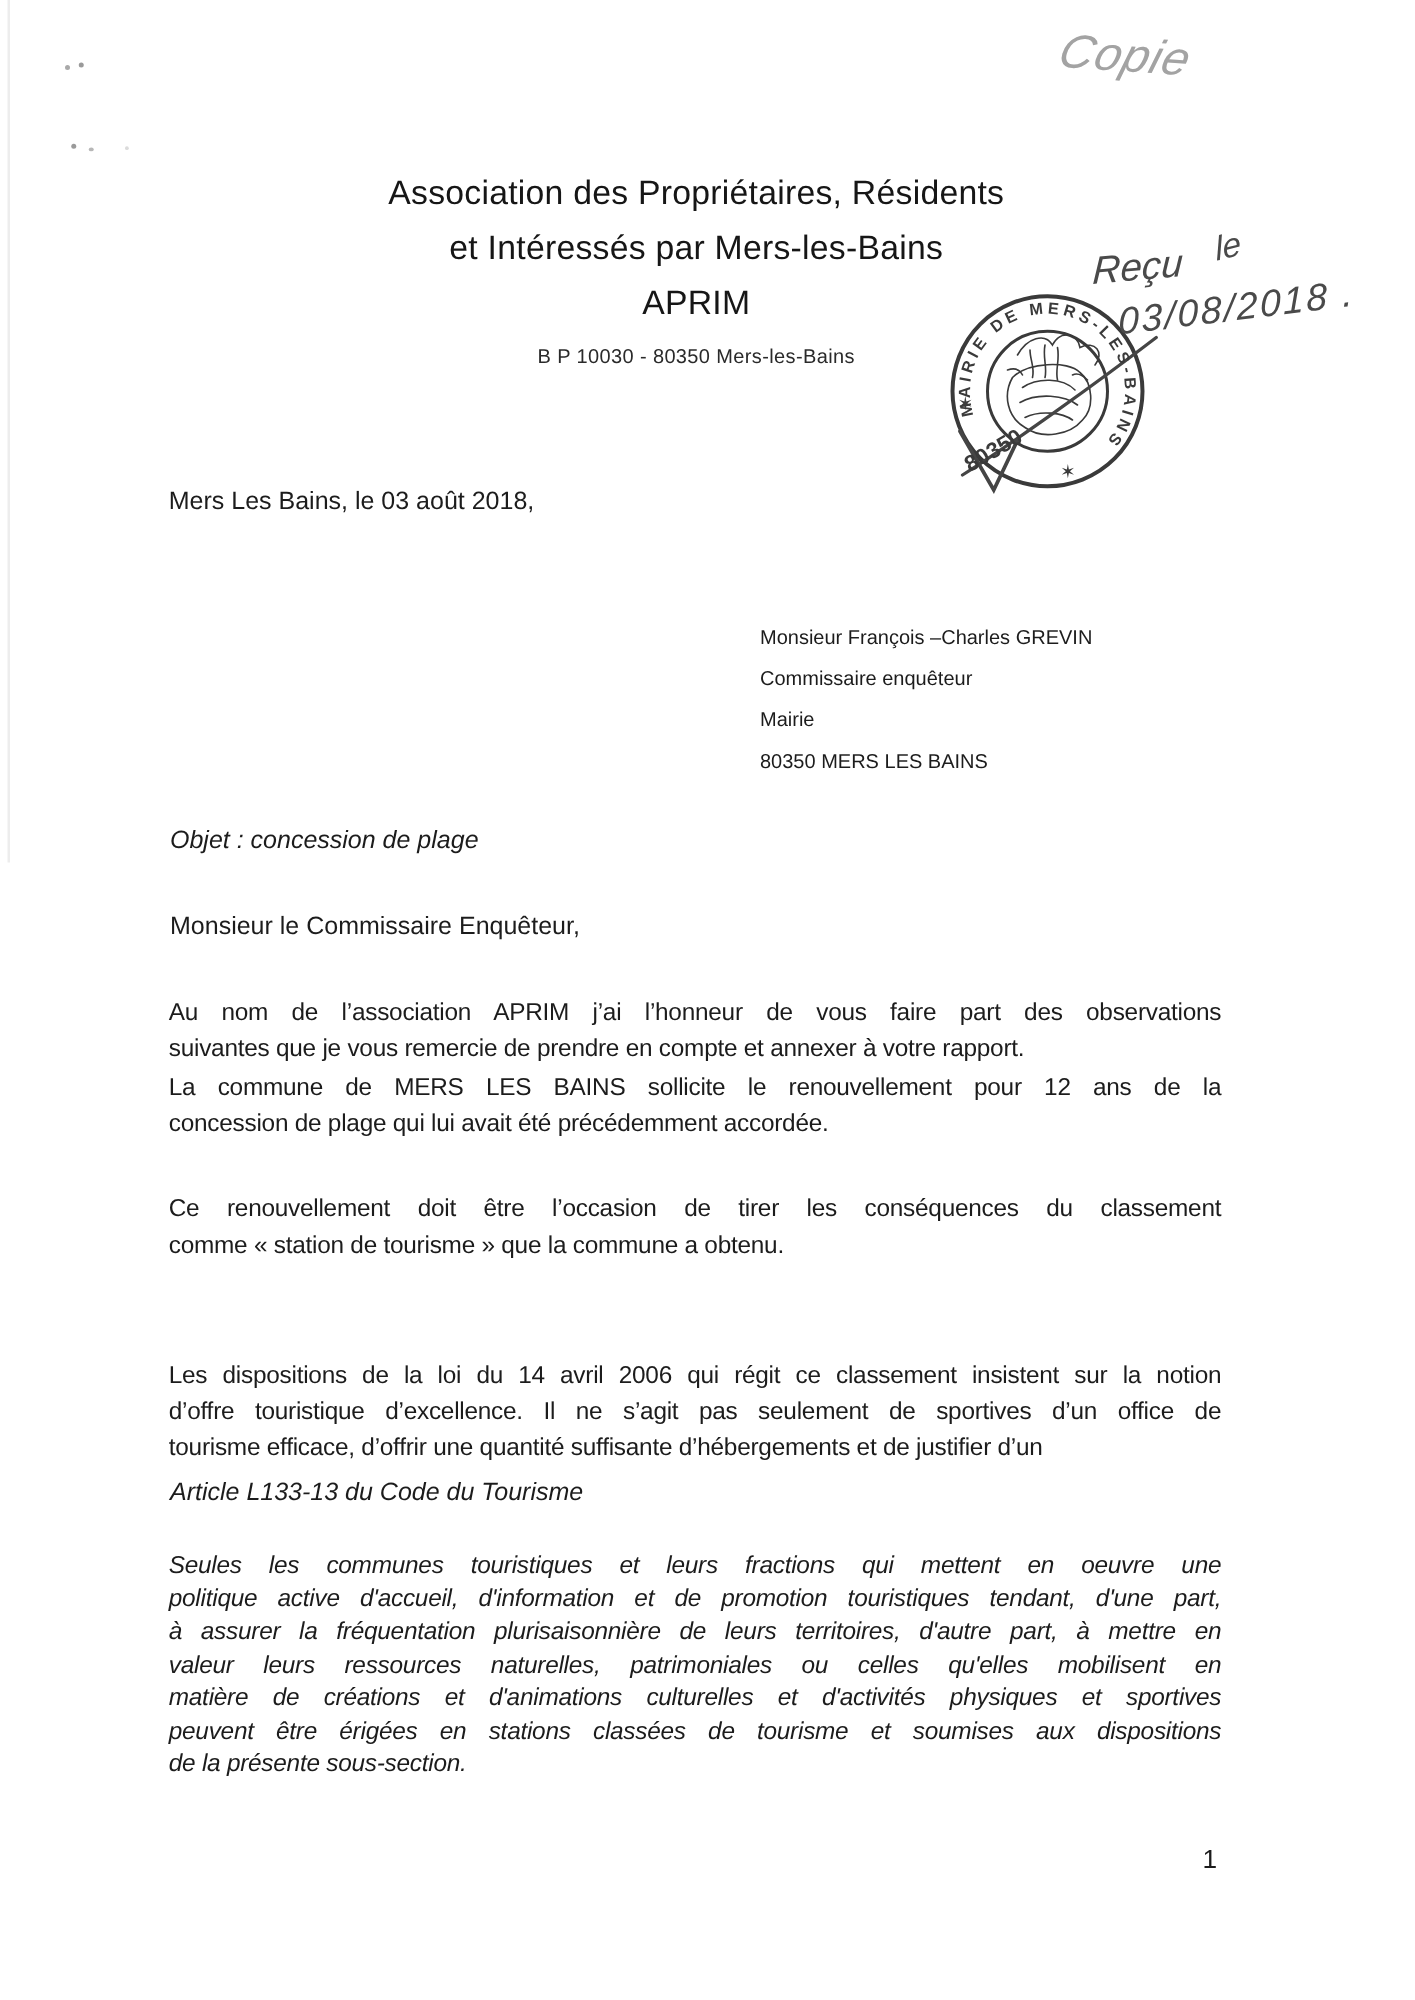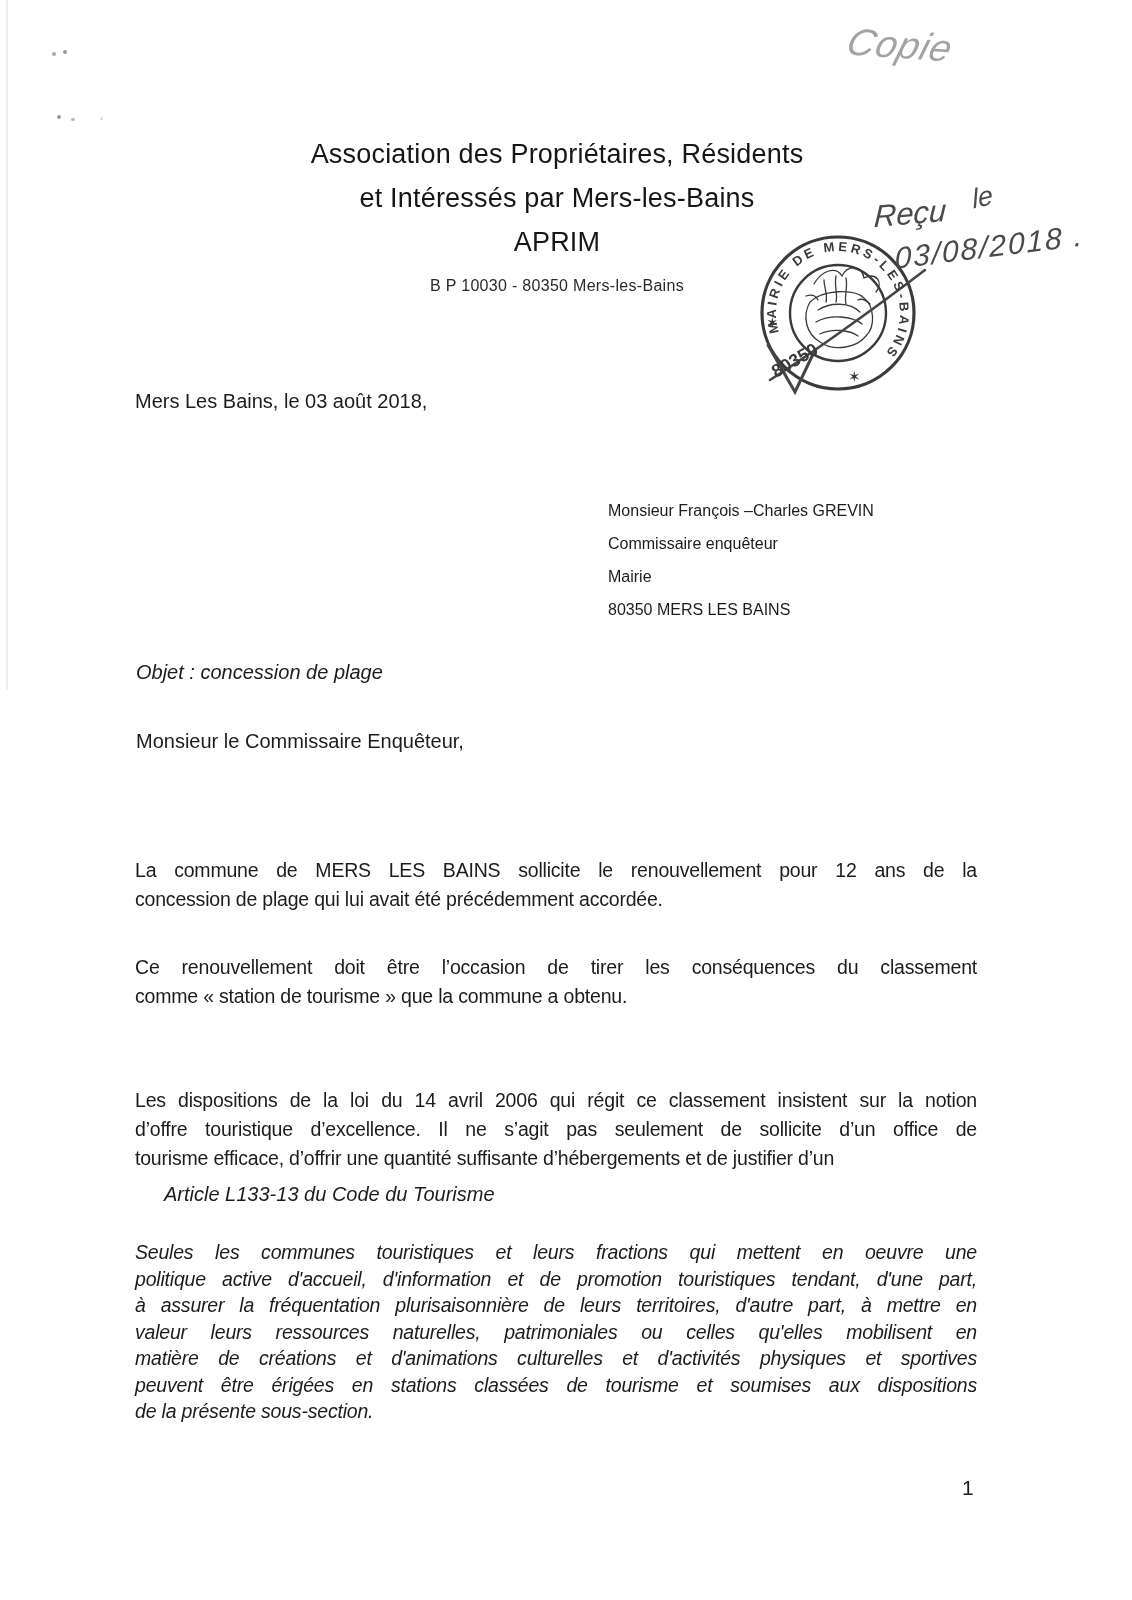--- a/index.html
+++ b/index.html
@@ -32,21 +32,21 @@
   .subject{position:absolute;left:136px;top:661px;font-size:20px;font-style:italic;}
   .salutation{position:absolute;left:136px;top:730px;font-size:20px;}
 
   .para{position:absolute;left:135px;width:842px;font-size:19.5px;letter-spacing:-0.2px;}
   .para > div{white-space:nowrap;text-align:justify;text-align-last:justify;height:29px;line-height:29px;overflow:visible;}
   .para > div:last-child{text-align-last:left;}
   .p1{top:796px;}
   .p2{top:856px;}
   .p3{top:953px;}
   .p4{top:1046px;margin-top:40px;}
-  .article{position:absolute;left:136px;top:1183px;font-style:italic;font-size:20px;margin-left:28px;}
+  .article{position:absolute;left:136px;top:1183px;font-style:italic;font-size:20px;}
   .quote{top:1239px;font-style:italic;}
   .quote > div{height:26.5px;line-height:26.5px;}
   .pagenum{position:absolute;left:962px;top:1476px;font-size:21px;}
 </style>
 </head>
 <body>
 
 <div class="page">
 
   <div class="edge-line"></div>
@@ -103,31 +103,35 @@
   <div class="recipient">
     <div>Monsieur François –Charles GREVIN</div>
     <div>Commissaire enquêteur</div>
     <div>Mairie</div>
     <div>80350 MERS LES BAINS</div>
   </div>
 
   <div class="subject">Objet : concession de plage</div>
   <div class="salutation">Monsieur le Commissaire Enquêteur,</div>
 
+  <div class="para p1">
+      <div>Au nom de l’association APRIM j’ai l’honneur de vous faire part des observations</div>
+      <div>suivantes que je vous remercie de prendre en compte et annexer à votre rapport.</div>
+    </div>
   <div class="para p2">
       <div>La commune de MERS LES BAINS sollicite le renouvellement pour 12 ans de la</div>
       <div>concession de plage qui lui avait été précédemment accordée.</div>
     </div>
   <div class="para p3">
       <div>Ce renouvellement doit être l’occasion de tirer les conséquences du classement</div>
       <div>comme « station de tourisme » que la commune a obtenu.</div>
     </div>
   <div class="para p4">
       <div>Les dispositions de la loi du 14 avril 2006 qui régit ce classement insistent sur la notion</div>
-      <div>d’offre touristique d’excellence. Il ne s’agit pas seulement de sollicite d’un office de</div>
+      <div>d’offre touristique d’excellence. Il ne s’agit pas seulement de sportives d’un office de</div>
       <div>tourisme efficace, d’offrir une quantité suffisante d’hébergements et de justifier d’un</div>
     </div>
 
   <div class="article">Article L133-13 du Code du Tourisme</div>
   <div class="para quote">
       <div>Seules les communes touristiques et leurs fractions qui mettent en oeuvre une</div>
       <div>politique active d'accueil, d'information et de promotion touristiques tendant, d'une part,</div>
       <div>à assurer la fréquentation plurisaisonnière de leurs territoires, d'autre part, à mettre en</div>
       <div>valeur leurs ressources naturelles, patrimoniales ou celles qu'elles mobilisent en</div>
       <div>matière de créations et d'animations culturelles et d'activités physiques et sportives</div>

